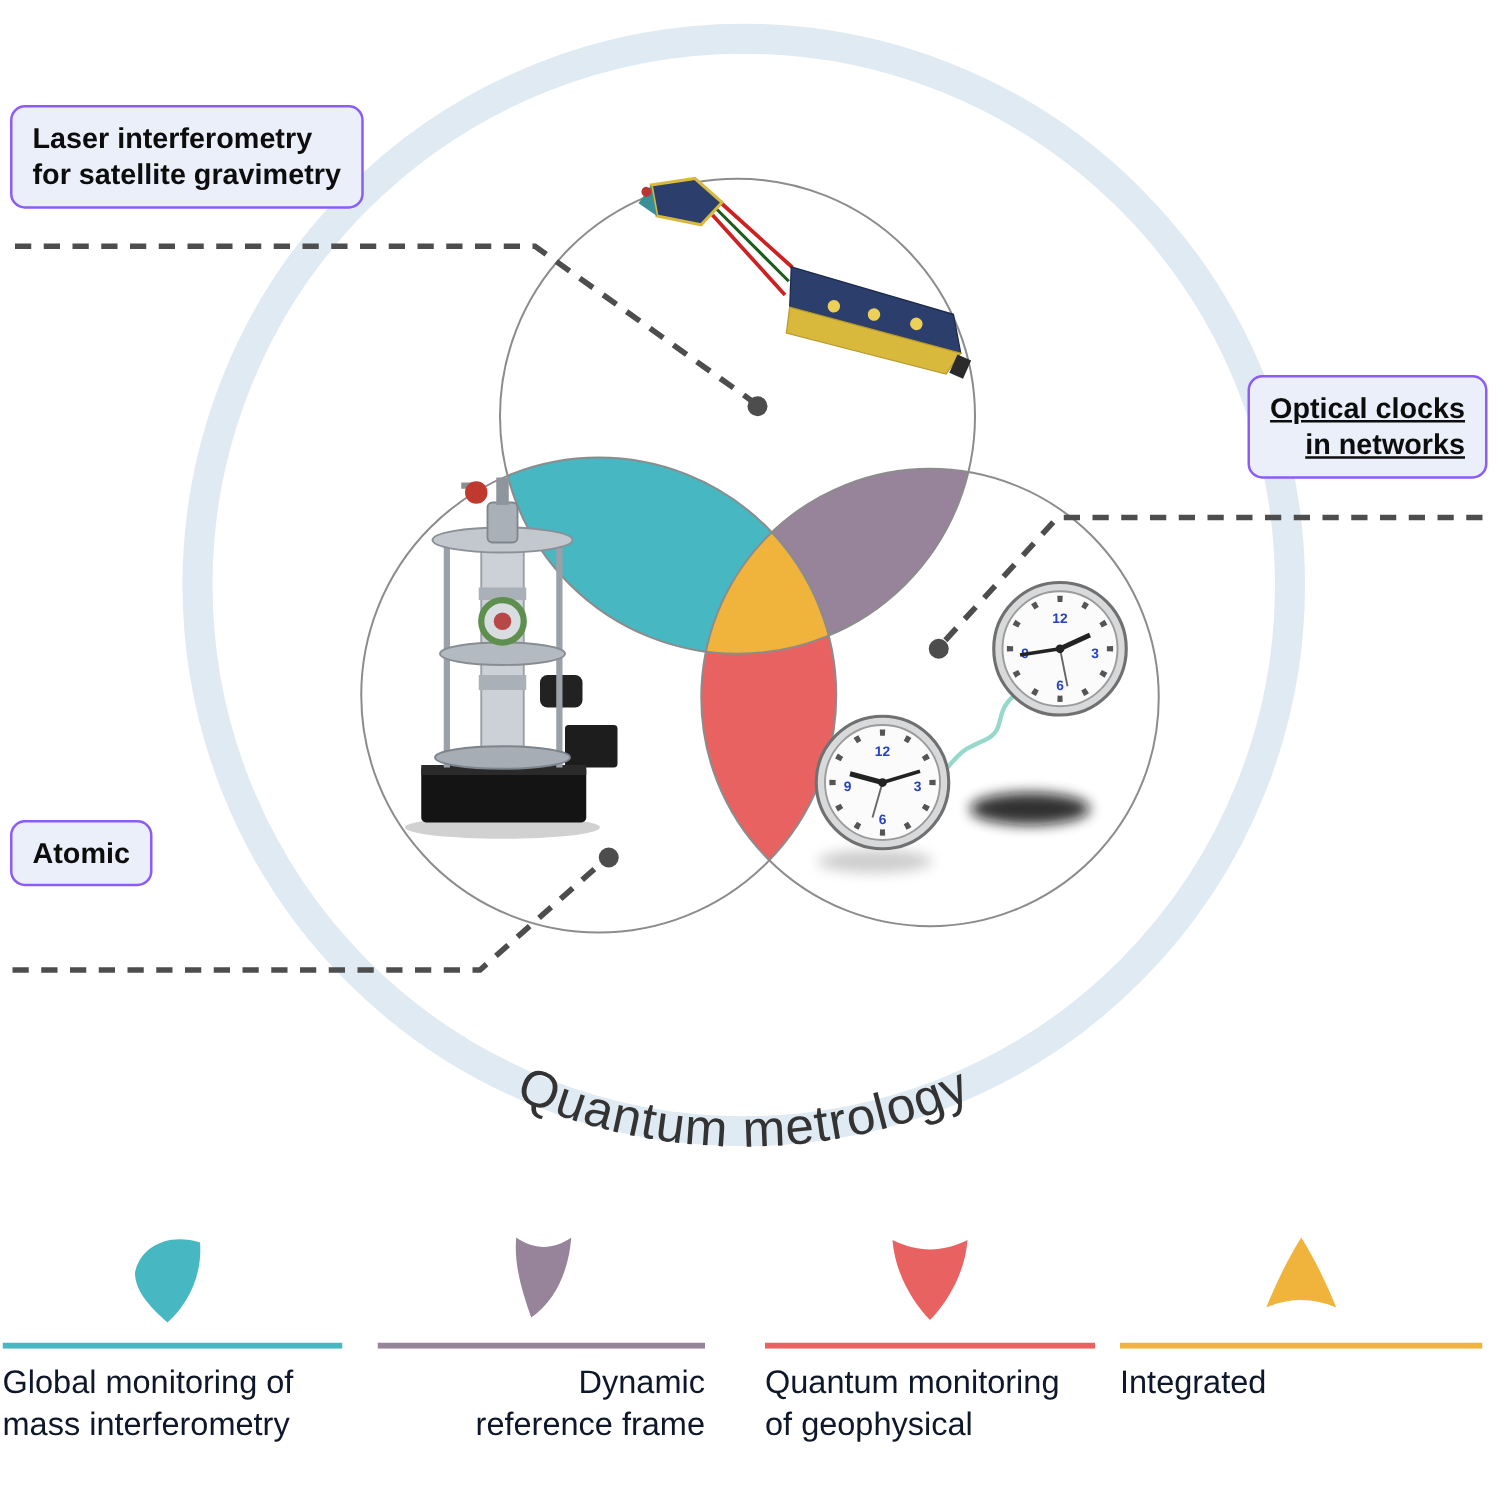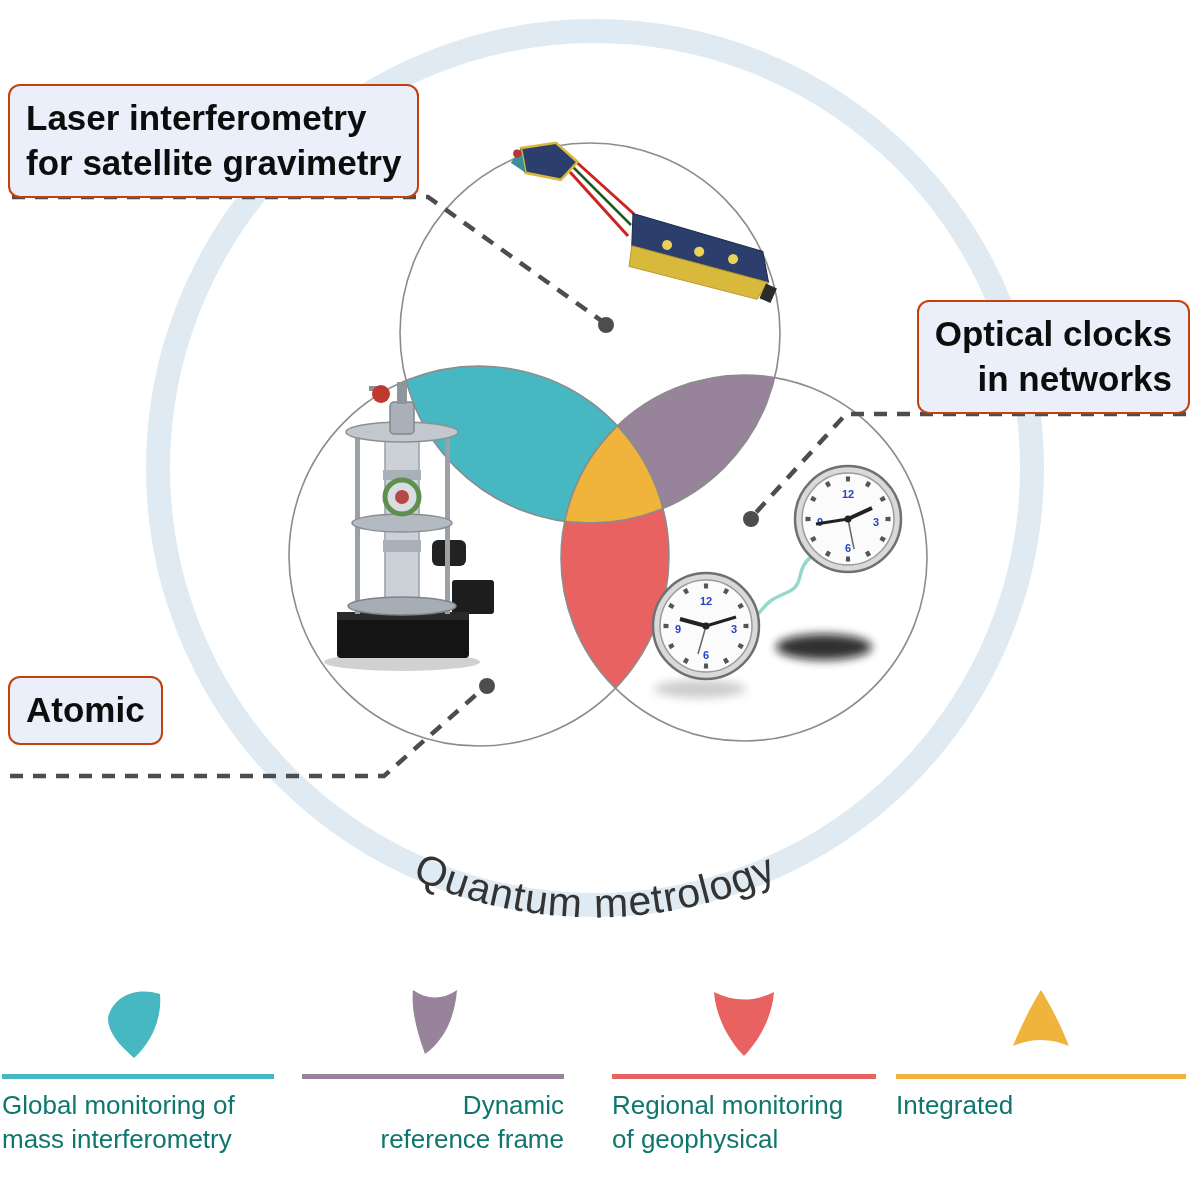--- a/index.html
+++ b/index.html
@@ -1,26 +1,26 @@
 <!DOCTYPE html>
 <html><head>
 <meta charset="utf-8">
 <style>
   html,body{margin:0;padding:0;background:#fff;}
   .stage{position:relative;width:1200px;height:1200px;background:#fff;overflow:hidden;
          font-family:"Liberation Sans",sans-serif;}
   .stage svg.main{position:absolute;left:0;top:0;}
-  .callout{position:absolute;background:#eaeffa;border:2px solid #c2410c;border-radius:12px;
-           padding:10px 16px;font-weight:bold;font-size:35px;line-height:1.28;color:#0d0d0d;}
+  .callout{position:absolute;background:#eaeffa;border:2px solid #8b5cf6;border-radius:12px;
+           padding:10px 16px;font-weight:bold;font-size:23px;line-height:1.28;color:#0d0d0d;}
   .callout span{display:block;white-space:nowrap;}
   .callout.right{text-align:right;}
   .legend-item{position:absolute;top:980px;}
   .glyph-wrap{height:82px;display:flex;align-items:flex-end;justify-content:center;}
   .rule-svg{display:block;margin-top:12px;}
-  .legend-text{margin-top:10px;font-size:26px;line-height:1.3;color:#0f766e;}
+  .legend-text{margin-top:10px;font-size:26px;line-height:1.3;color:#0f172a;}
   .legend-text span{display:block;white-space:nowrap;}
   .cnum{font-size:11px;font-weight:bold;fill:#2743c4;text-anchor:middle;
         font-family:"Liberation Sans",sans-serif;}
   .title-text{font-family:"Liberation Sans",sans-serif;}
 </style>
 </head>
 <body>
 
 <div class="stage">
 
@@ -153,25 +153,25 @@
     </g>
     <circle cx="606" cy="325" r="8" fill="#4d4d4d"></circle>
     <circle cx="751" cy="519" r="8" fill="#4d4d4d"></circle>
     <circle cx="487" cy="686" r="8" fill="#4d4d4d"></circle>
   </svg>
 
   <div class="callout" style="left:8px;top:84px;">
     <span>Laser interferometry</span>
     <span>for satellite gravimetry</span>
   </div>
-  <div class="callout right" style="right:10px;top:300px;">
+  <div class="callout right" style="right:10px;top:300px;text-decoration:underline;">
     <span>Optical clocks</span>
     <span>in networks</span>
   </div>
-  <div class="callout" style="left:8px;top:676px;text-align:center;">
+  <div class="callout" style="left:8px;top:656px;text-align:center;">
     <span>Atomic</span>
   </div>
 
   <div>
 
     <div class="legend-item" style="left:2px;width:272px;">
       <div class="glyph-wrap">
         <svg width="80" height="78" viewBox="0 0 80 78">
           <path d="M 10 34 C 14 14 36 2 62 10 C 64 34 54 58 36 74 C 20 60 10 48 10 34 Z" fill="#47b7c2"></path>
         </svg>
@@ -203,21 +203,21 @@
     <div class="legend-item" style="left:612px;width:264px;">
       <div class="glyph-wrap">
         <svg width="80" height="78" viewBox="0 0 80 78">
           <path d="M 10 8 C 30 18 50 18 70 8 C 68 36 52 60 40 72 C 28 60 12 36 10 8 Z" fill="#e96262"></path>
         </svg>
       </div>
       <svg class="rule-svg" width="100%" height="5">
         <rect width="100%" height="5" fill="#e96262"></rect>
       </svg>
       <div class="legend-text">
-        <span>Regional monitoring</span>
+        <span>Quantum monitoring</span>
         <span>of geophysical</span>
       </div>
     </div>
 
     <div class="legend-item" style="left:896px;width:290px;">
       <div class="glyph-wrap">
         <svg width="80" height="78" viewBox="0 0 80 78">
           <path d="M 40 6 C 50 22 60 42 68 62 C 50 54 30 54 12 62 C 20 42 30 22 40 6 Z" fill="#f0b43c"></path>
         </svg>
       </div>

